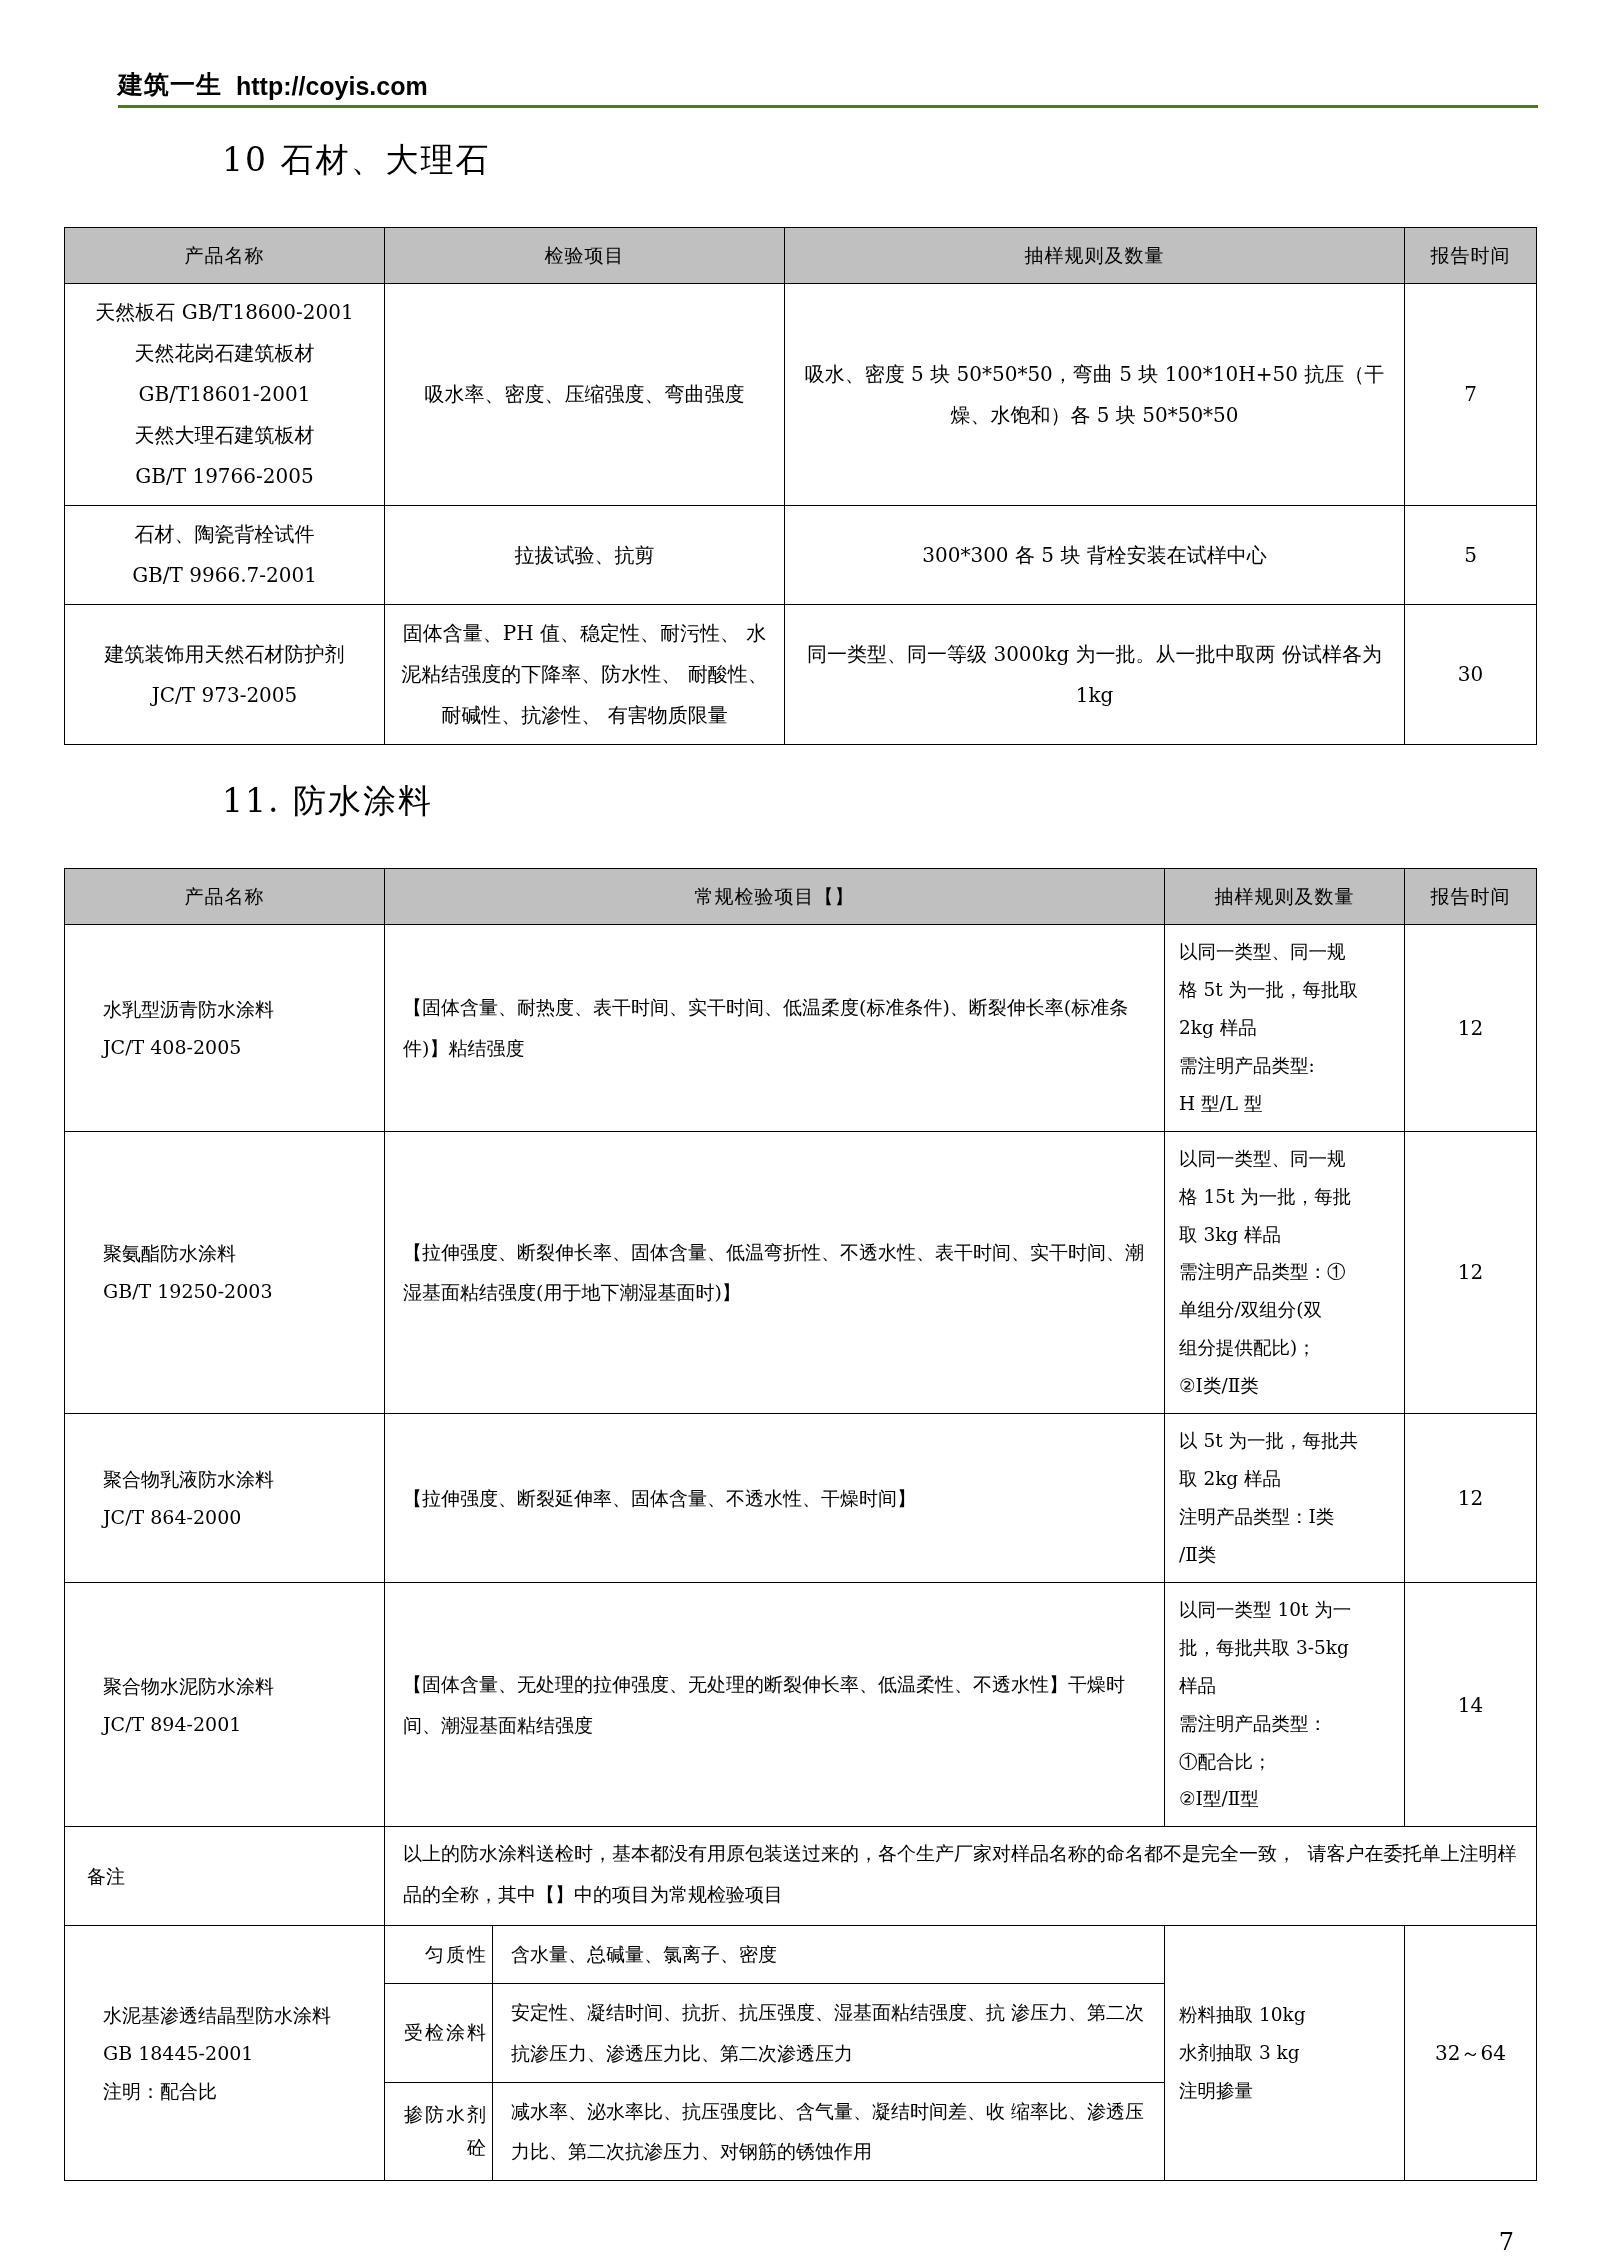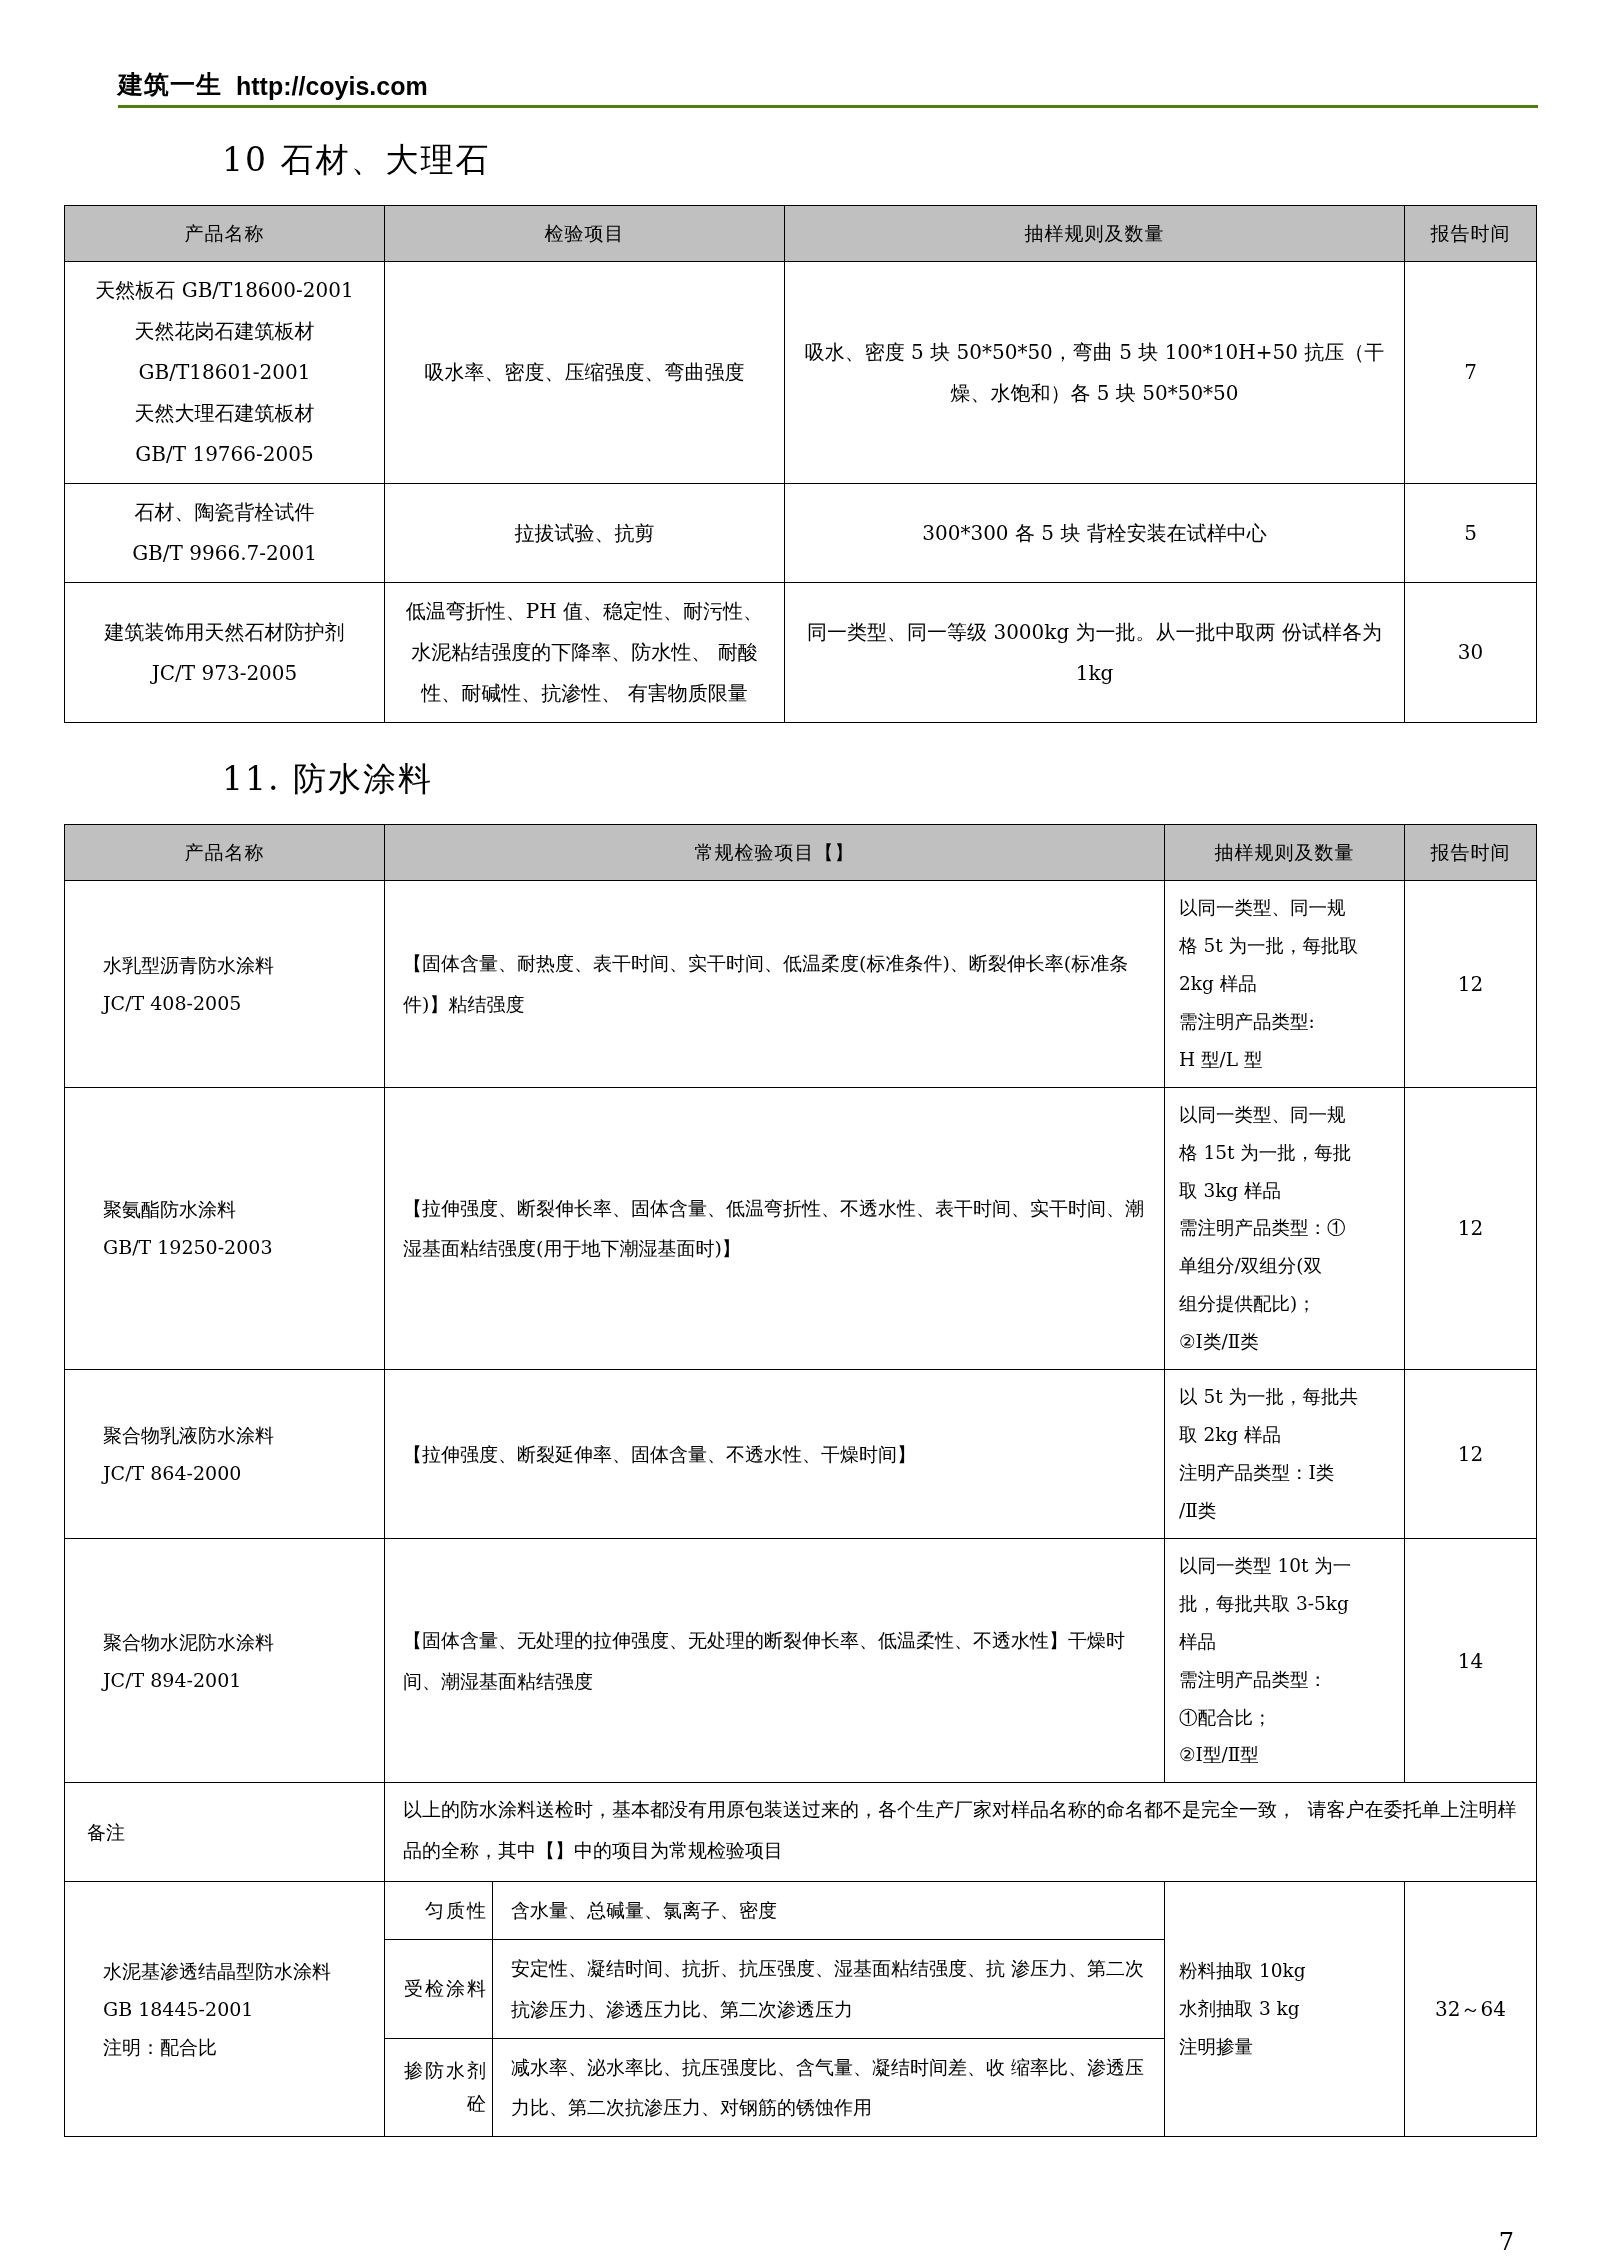--- a/index.html
+++ b/index.html
@@ -52,20 +52,21 @@
   .section-title.second{margin-top:34px;margin-bottom:22px;}
 
   
   table.doc{
     border-collapse:collapse;
     margin-left:64px;
     width:1472px;
     table-layout:fixed;
     font-size:19.5px;
     line-height:1.95;
+    margin-top:44px;
   }
   table.doc td, table.doc th{
     border:1.6px solid #000;
     padding:8px 10px;
     vertical-align:middle;
     font-weight:normal;
   }
   table.doc thead th{
     background:#c0c0c0;
     text-align:center;
@@ -169,21 +170,21 @@
           <span class="ln">300*300 各 5 块 背栓安装在试样中心</span>
         </td>
         <td class="c-center">5</td>
       </tr>
       <tr>
         <td class="prod">
           <span class="ln">建筑装饰用天然石材防护剂</span>
           <span class="ln">JC/T 973-2005</span>
         </td>
         <td class="c-center">
-          <span class="ln">低温弯折性、PH 值、稳定性、耐污性、</span>
+          <span class="ln">固体含量、PH 值、稳定性、耐污性、</span>
           <span class="ln">水泥粘结强度的下降率、防水性、</span>
           <span class="ln">耐酸性、耐碱性、抗渗性、</span>
           <span class="ln">有害物质限量</span>
         </td>
         <td class="c-center">
           <span class="ln">同一类型、同一等级 3000kg 为一批。从一批中取两</span>
           <span class="ln">份试样各为 1kg</span>
         </td>
         <td class="c-center">30</td>
       </tr>

